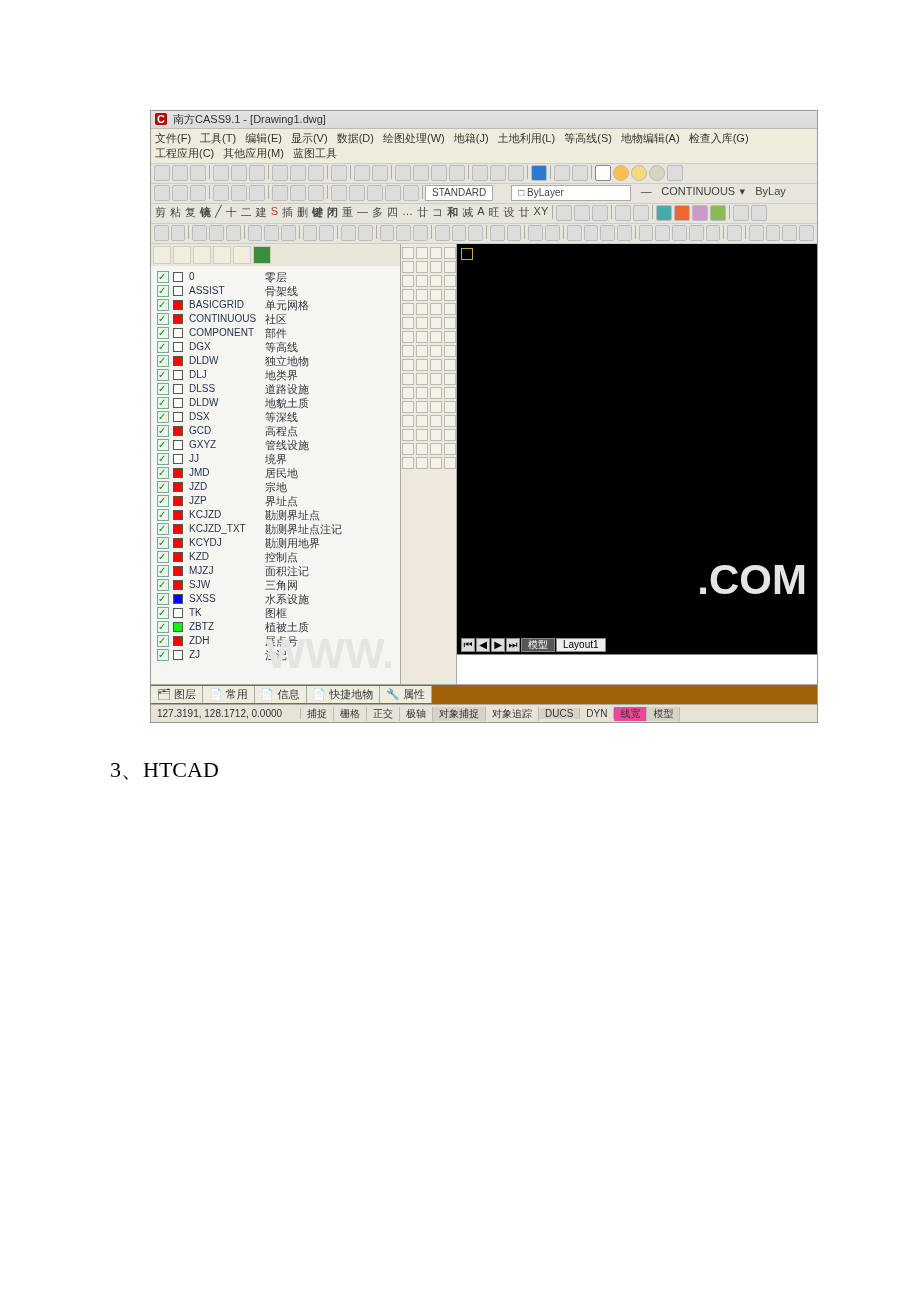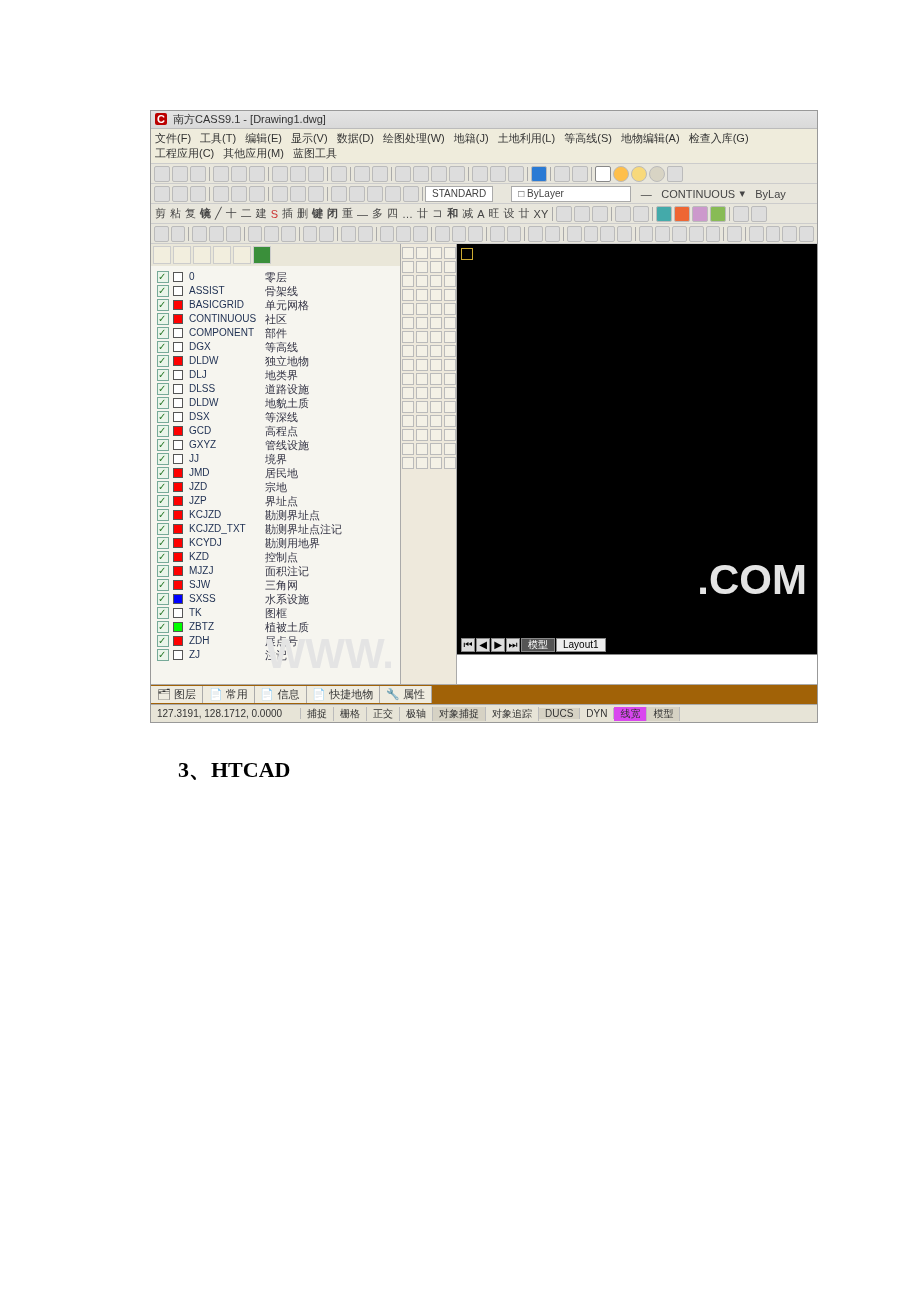--- a/index.html
+++ b/index.html
@@ -41,21 +41,21 @@
     font-size: 11px;
     color: #333;
     border-bottom: 1px solid #ccc;
   }
   .menubar span { margin-right: 6px; white-space: nowrap; }
   .toolbar {
     background: #e8e6dc;
     border-bottom: 1px solid #ccc;
     padding: 1px 2px;
     display: flex;
-    align-items: center;
+    align-items: flex-start;
     overflow: hidden;
     height: 20px;
     font-size: 11px;
     color: #444;
   }
   .tb-icon {
     display: inline-block;
     width: 16px; height: 16px;
     margin: 0 1px;
     background: #ddd;
@@ -232,23 +232,21 @@
     border-right: 1px solid #bbb;
   }
   .doc-text {
     margin: 26px 80px 0 110px;
     font-size: 22px;
     color: #000;
     font-family: "SimSun", serif;
     line-height: 1.9;
   }
   .doc-text .heading {
-    margin-left: 68px;
     margin-bottom: 8px;
-    font-weight: bold;
   }
   .doc-text .para {
     text-indent: 2em;
   }
 </style>
 </head>
 <body>
 
 <div class="screenshot">
 
@@ -721,21 +719,21 @@
   <div class="statusbar">
     <span class="cell" style="width:150px;">127.3191, 128.1712, 0.0000</span>
     <span class="cell">捕捉</span>
     <span class="cell">栅格</span>
     <span class="cell">正交</span>
     <span class="cell">极轴</span>
     <span class="cell" style="background:#d6d2c4;">对象捕捉</span>
     <span class="cell">对象追踪</span>
     <span class="cell" style="background:#d6d2c4;">DUCS</span>
     <span class="cell">DYN</span>
-    <span class="cell" style="background:#d946ef;">线宽</span>
+    <span class="cell" style="background:#ec4899;">线宽</span>
     <span class="cell" style="background:#d6d2c4;">模型</span>
   </div>
 
 </div>
 
 <div class="doc-text">
   <div class="heading">3、HTCAD</div>
 </div>
 
 </body></html>

